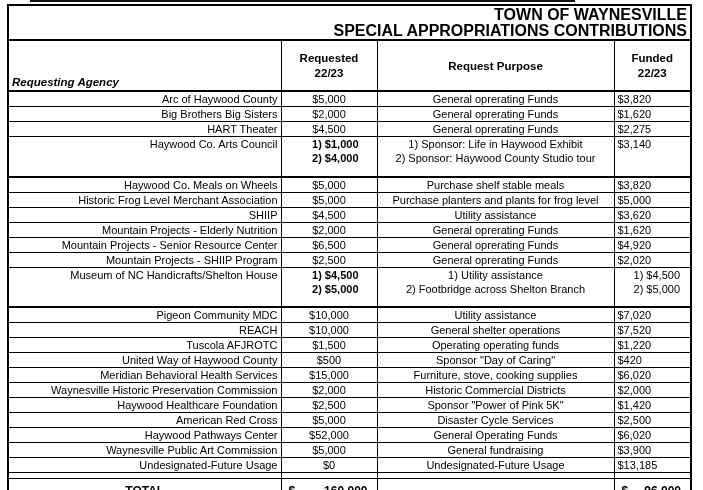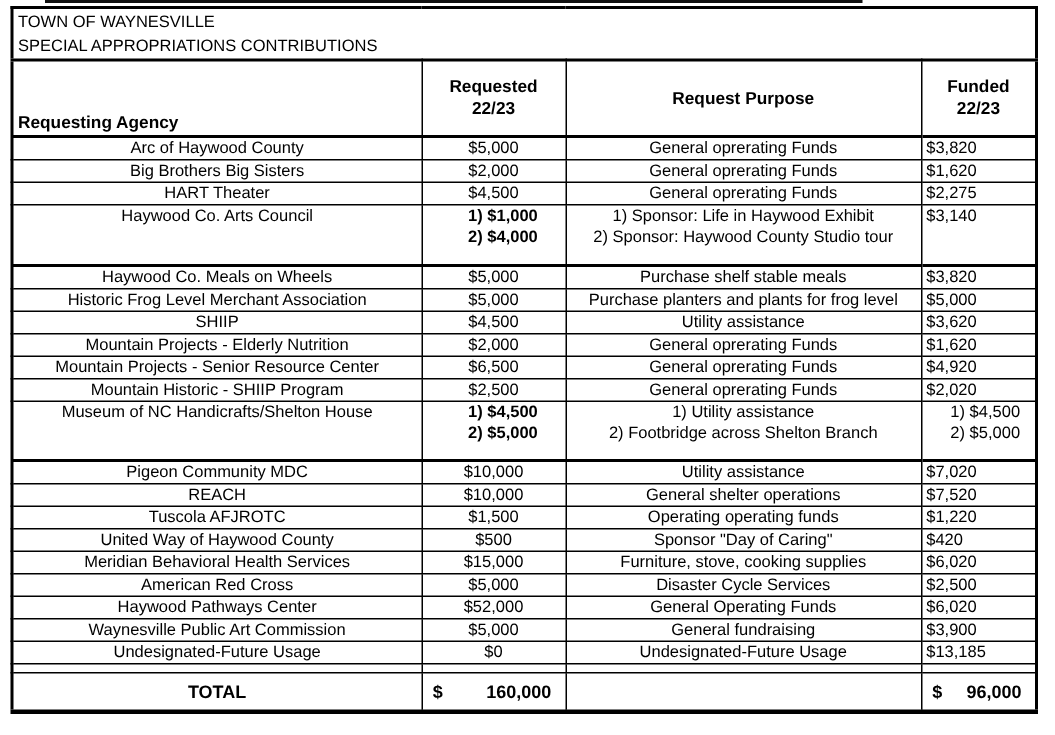--- a/index.html
+++ b/index.html
@@ -15,33 +15,33 @@
   table{
     border-collapse:collapse;table-layout:fixed;width:683px;
     border:2px solid #000;border-bottom-width:3px;
   }
   col.c1{width:273px;}col.c2{width:96px;}col.c3{width:237px;}col.c4{width:77px;}
   td{
     border:1px solid #000;padding:0 3px;font-size:11px;line-height:14px;
     vertical-align:top;overflow:hidden;white-space:nowrap;
   }
   tr.title-row td{
-    border-bottom-width:2px;text-align:left;font-weight:normal;font-size:11px;
+    border-bottom-width:2px;text-align:right;font-weight:bold;font-size:16px;
     line-height:16px;height:33px;vertical-align:middle;
   }
   tr.header-row td{
     border-bottom-width:2px;font-weight:bold;font-size:11.5px;height:32px;
   }
-  td.h-agency{vertical-align:bottom;text-align:left;padding-bottom:1px;}
+  td.h-agency{vertical-align:bottom;text-align:left;padding-bottom:1px;font-style:italic;}
   td.h-center{vertical-align:middle;text-align:center;line-height:15px;margin-top:28px;}
   td.h-purpose{vertical-align:bottom;text-align:center;padding-bottom:17px;}
   tr.data-row{height:14px;}
   tr.tall{height:40px;margin-left:16px;}
   tr.thickb td{border-bottom-width:2px;}
-  td.agency{text-align:center;}
+  td.agency{text-align:right;}
   td.req{text-align:center;}
   td.purp{text-align:center;}
   td.fund{text-align:left;}
   td.req.pair{text-align:right;padding-right:18px;font-weight:bold;}
   td.fund.pair{text-align:right;padding-right:10px;}
   tr.spacer-row{height:6px;}
   tr.total-row{height:26px;}
   tr.total-row td{vertical-align:middle;font-weight:bold;font-size:12px;}
   td.total-label{text-align:center;}
   .money-split{display:flex;justify-content:space-between;align-items:center;padding:0 6px 0 4px;}
@@ -202,21 +202,21 @@
           </td>
           <td class="purp">
             <div>General oprerating Funds</div>
           </td>
           <td class="fund">
             <div>$4,920</div>
           </td>
         </tr>
         <tr class="data-row">
           <td class="agency">
-            <div>Mountain Historic - SHIIP Program</div>
+            <div>Mountain Projects - SHIIP Program</div>
           </td>
           <td class="req">
             <div>$2,500</div>
           </td>
           <td class="purp">
             <div>General oprerating Funds</div>
           </td>
           <td class="fund">
             <div>$2,020</div>
           </td>
@@ -299,20 +299,48 @@
             <div>Meridian Behavioral Health Services</div>
           </td>
           <td class="req">
             <div>$15,000</div>
           </td>
           <td class="purp">
             <div>Furniture, stove, cooking supplies</div>
           </td>
           <td class="fund">
             <div>$6,020</div>
+          </td>
+        </tr>
+        <tr class="data-row">
+          <td class="agency">
+            <div>Waynesville Historic Preservation Commission</div>
+          </td>
+          <td class="req">
+            <div>$2,000</div>
+          </td>
+          <td class="purp">
+            <div>Historic Commercial Districts</div>
+          </td>
+          <td class="fund">
+            <div>$2,000</div>
+          </td>
+        </tr>
+        <tr class="data-row">
+          <td class="agency">
+            <div>Haywood Healthcare Foundation</div>
+          </td>
+          <td class="req">
+            <div>$2,500</div>
+          </td>
+          <td class="purp">
+            <div>Sponsor "Power of Pink 5K"</div>
+          </td>
+          <td class="fund">
+            <div>$1,420</div>
           </td>
         </tr>
         <tr class="data-row">
           <td class="agency">
             <div>American Red Cross</div>
           </td>
           <td class="req">
             <div>$5,000</div>
           </td>
           <td class="purp">

